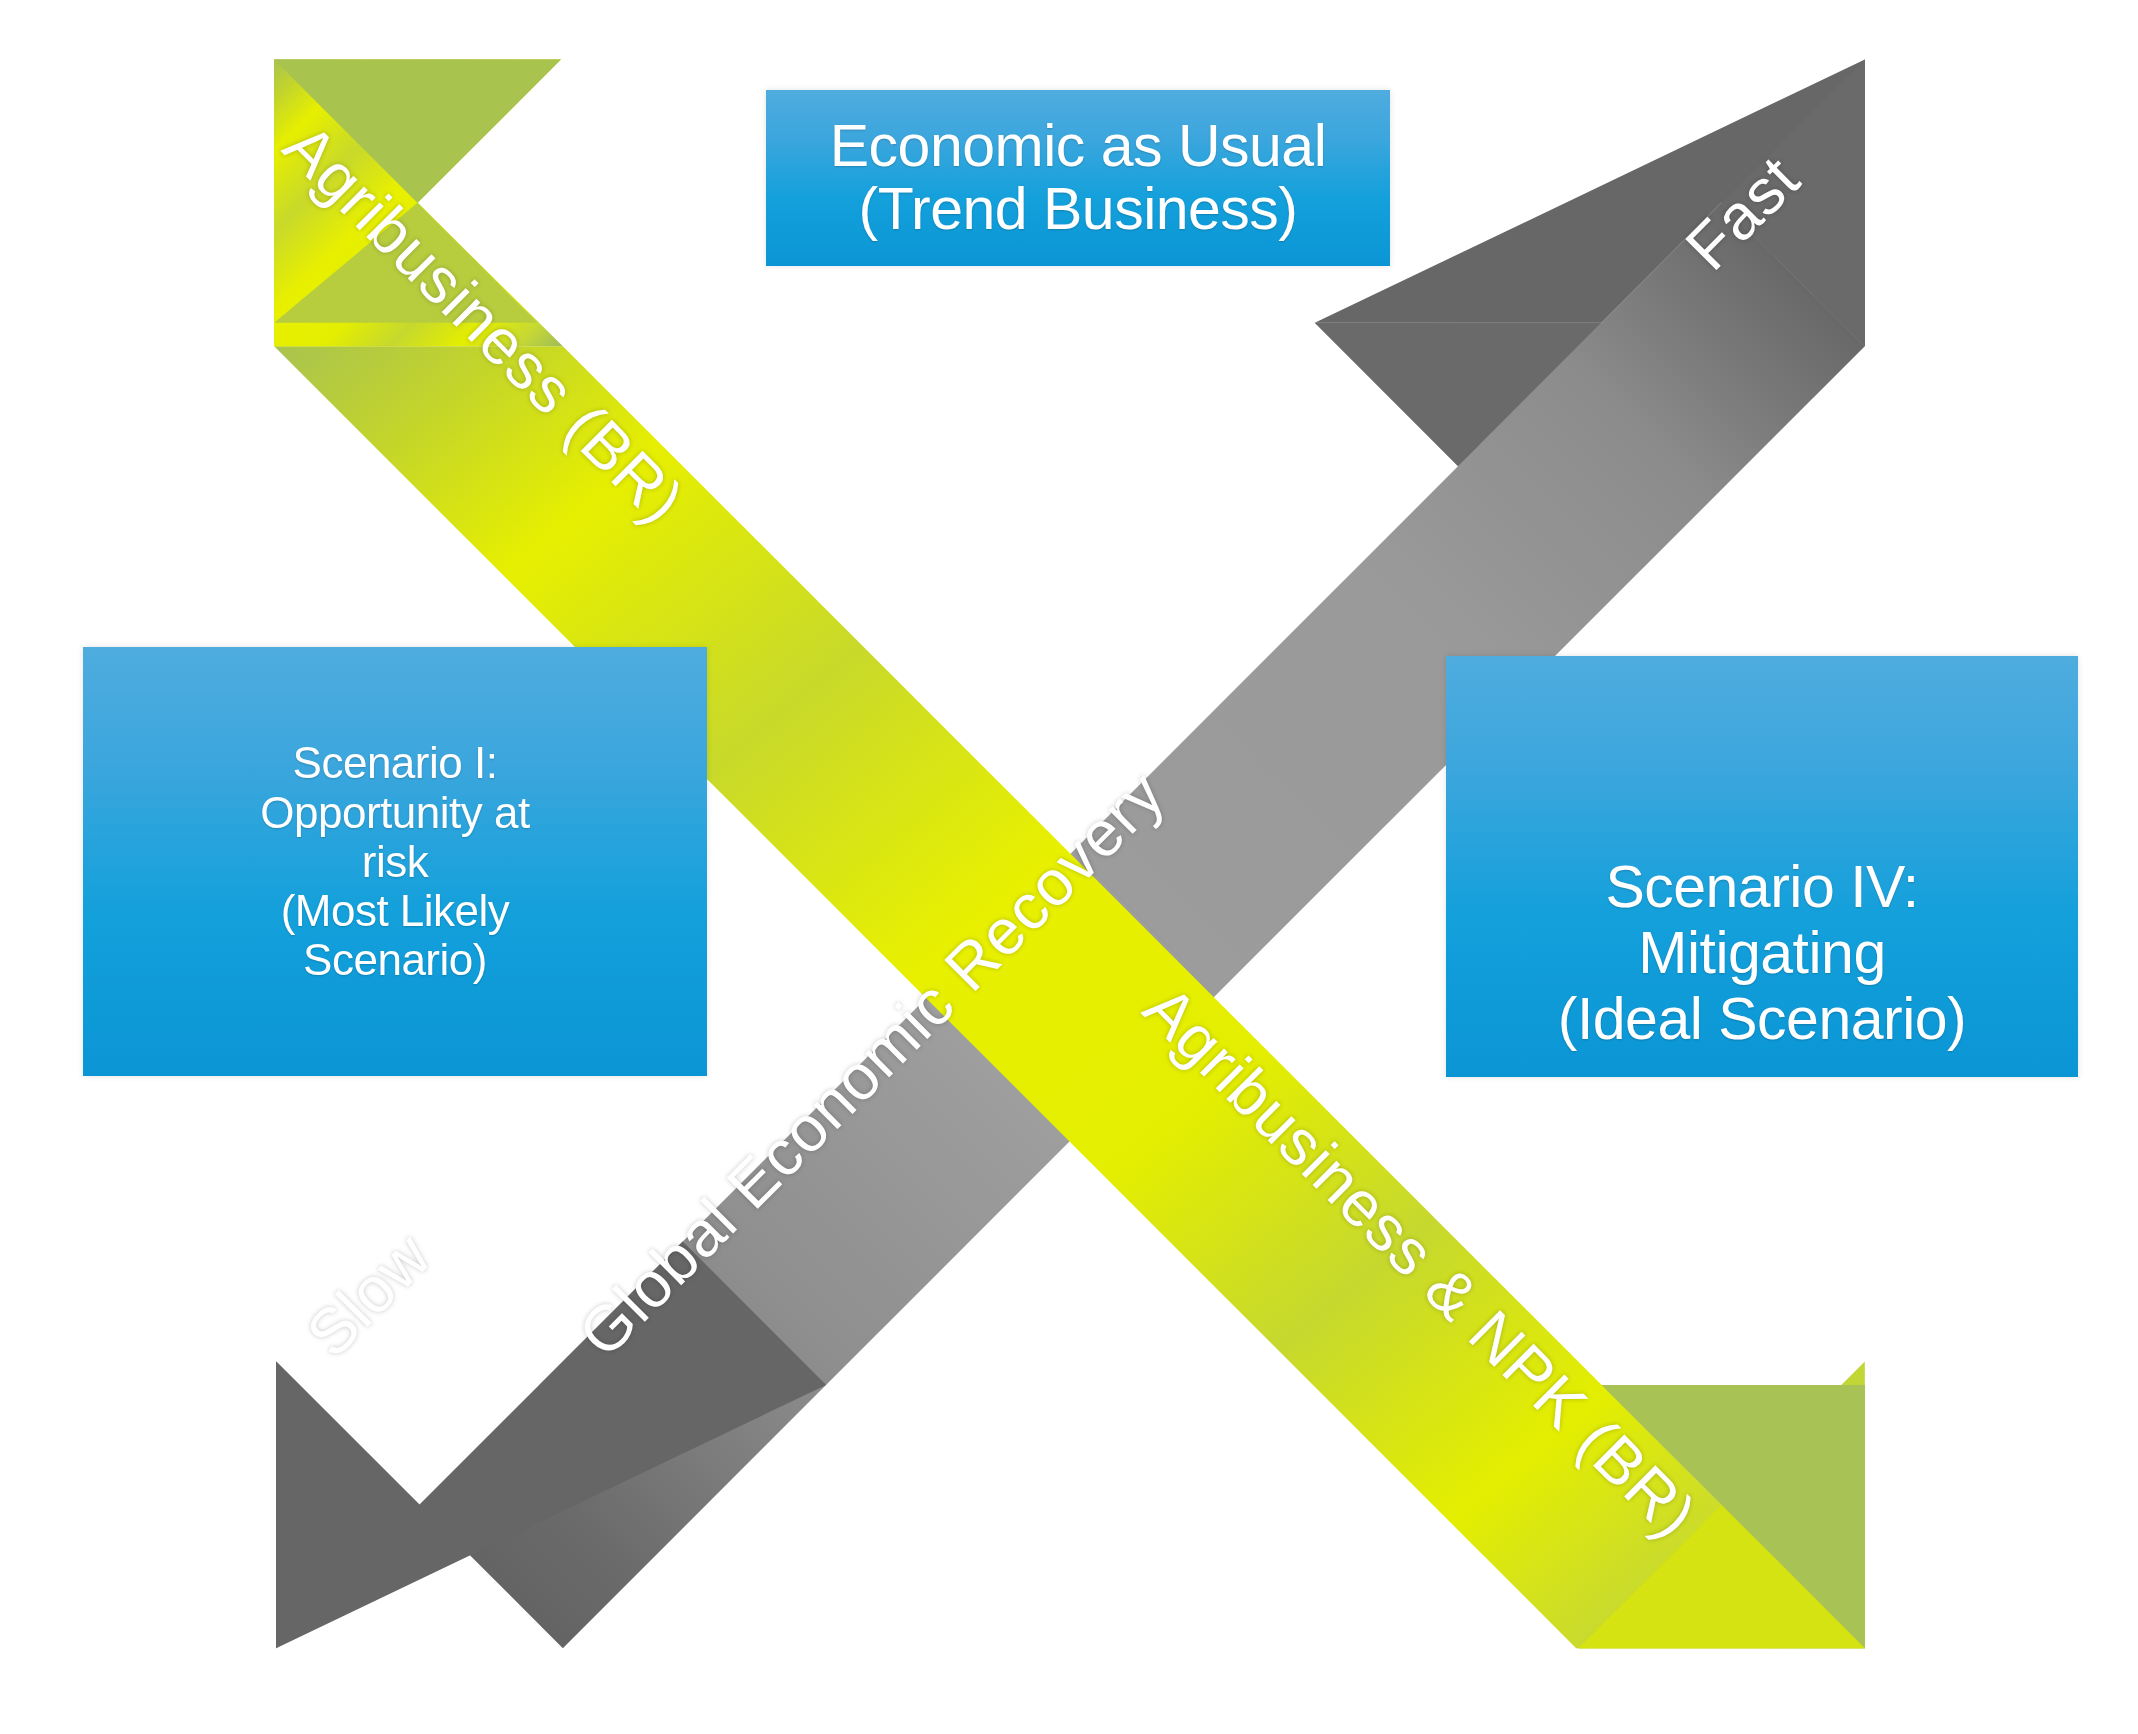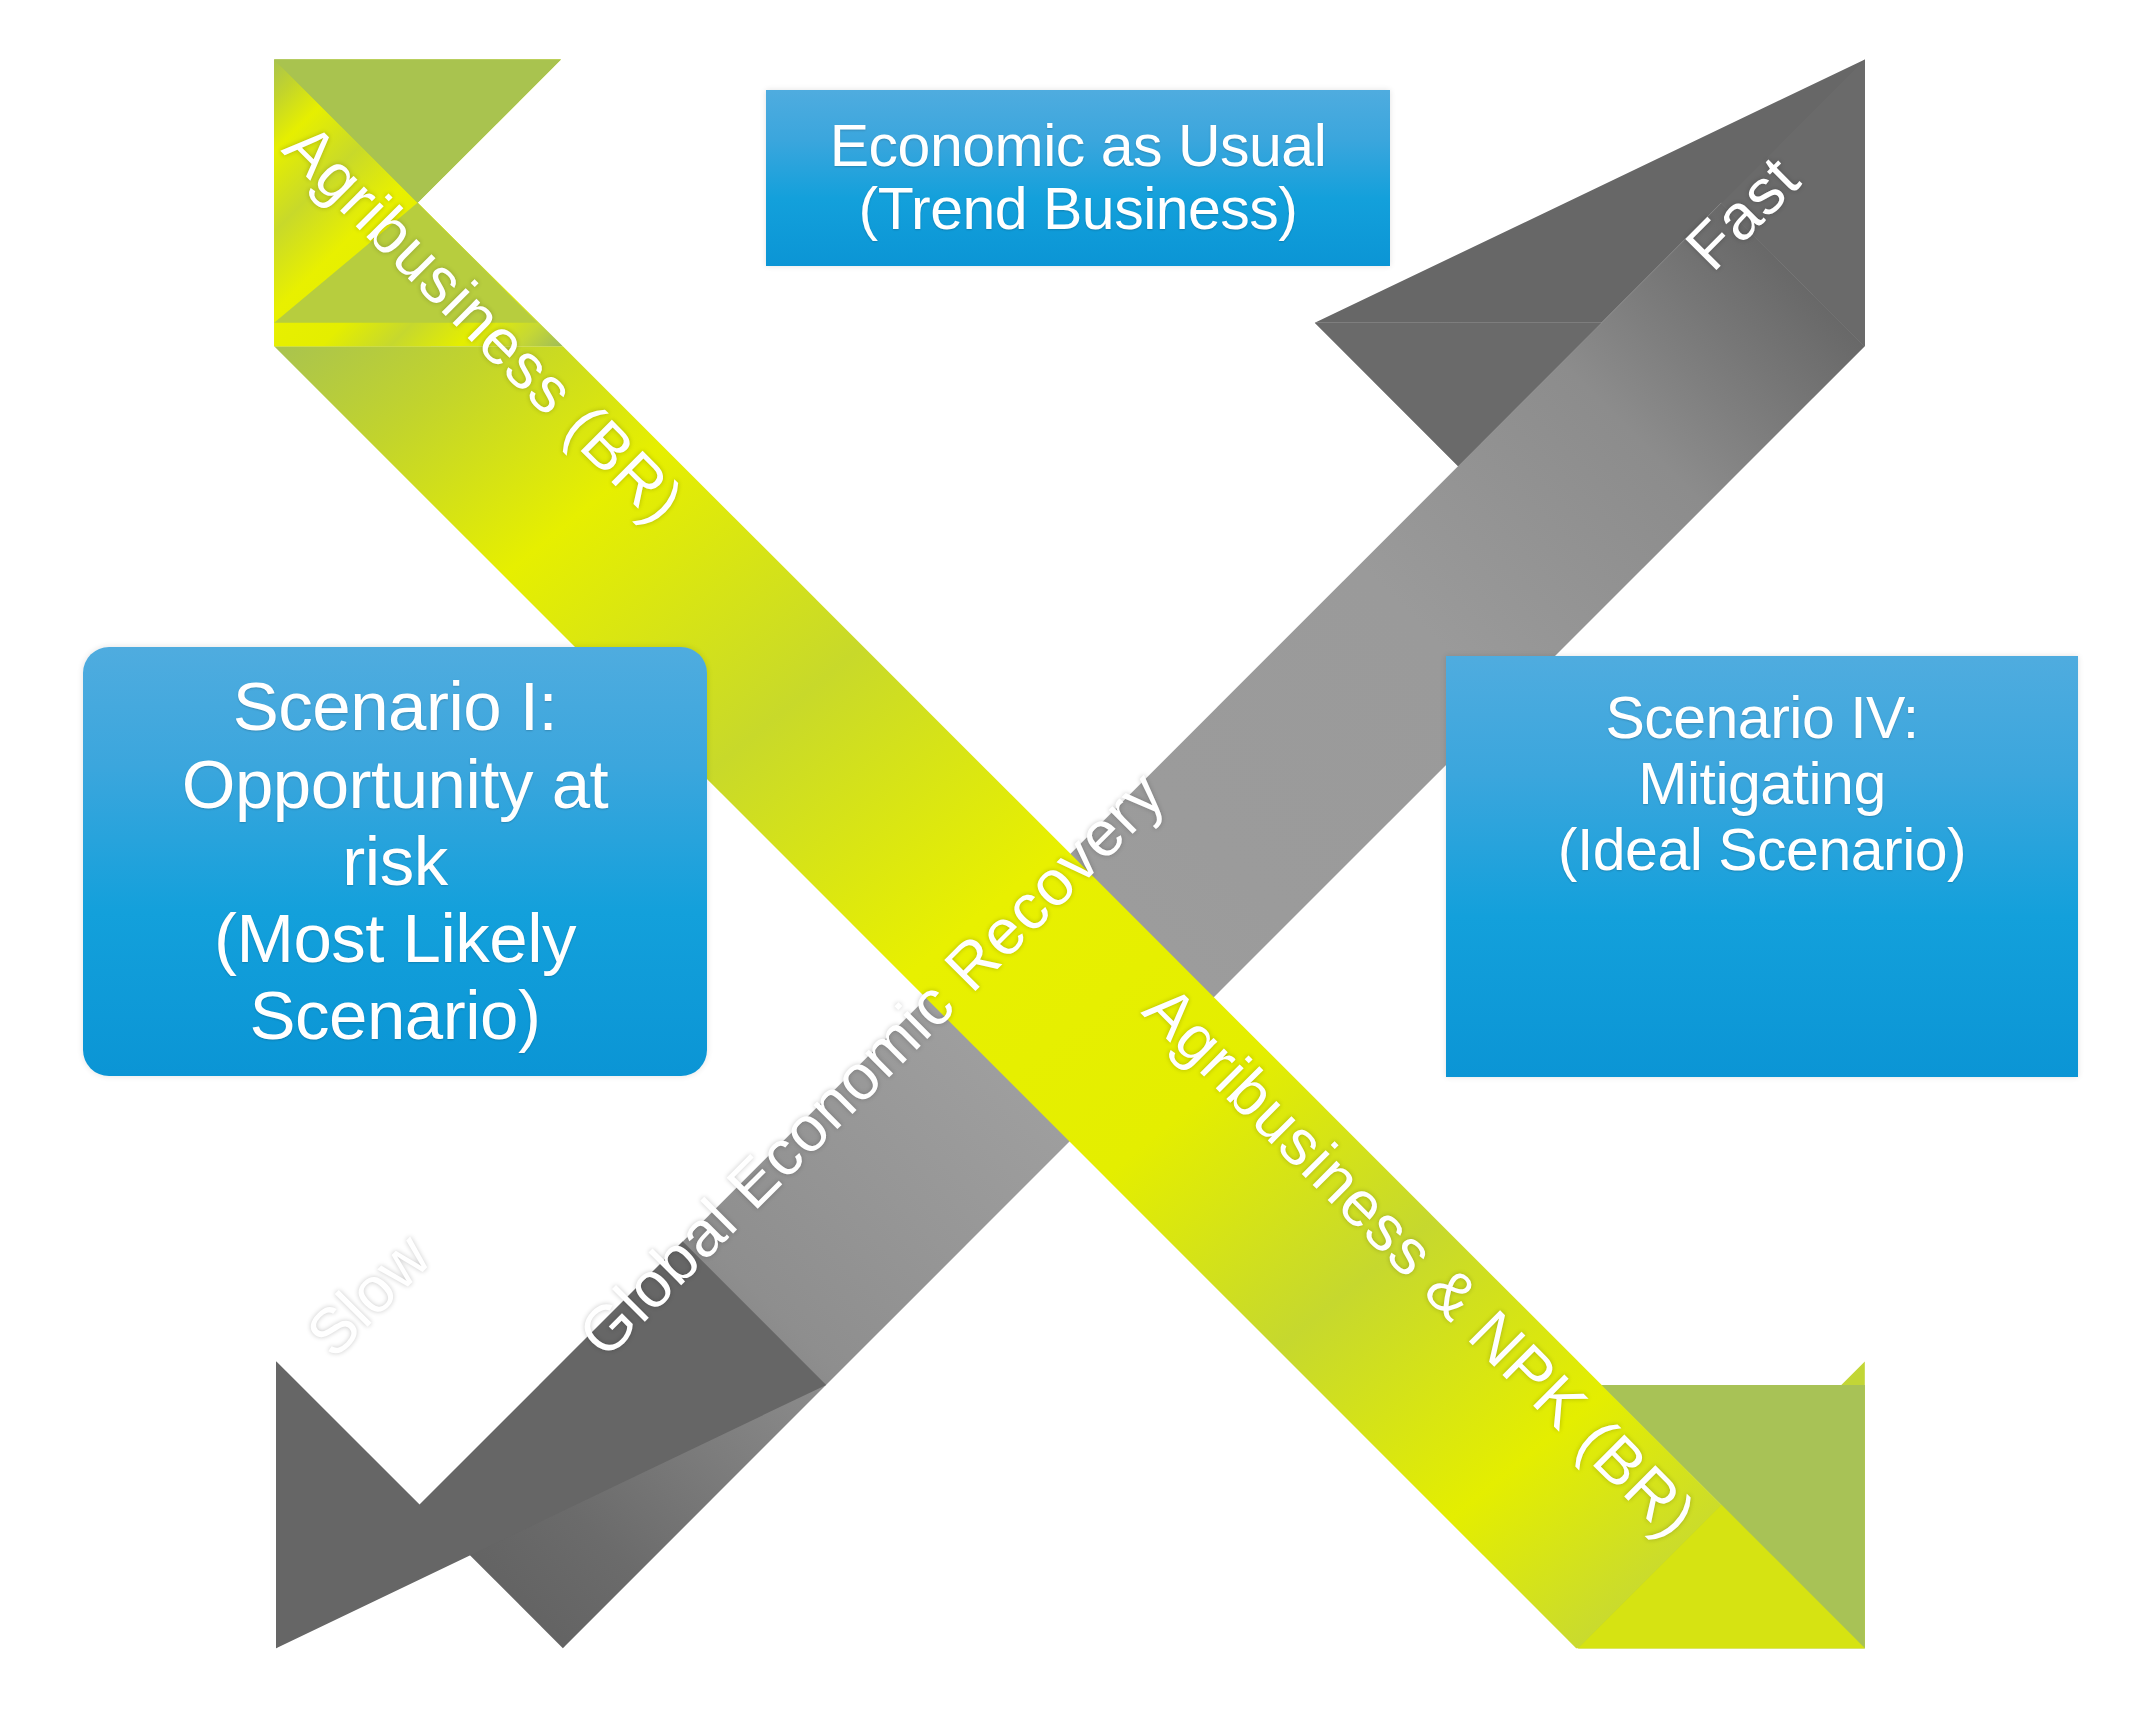--- a/index.html
+++ b/index.html
@@ -53,32 +53,31 @@
     width: 624px; height: 176px;
     font-size: 59px;
     line-height: 1.0;
   }
   #box-north .line { margin: 2px 0; }
 
   
   #box-west {
     left: 83px;  top: 647px;
     width: 624px; height: 429px;
-    font-size: 69px;
+    font-size: 44px;
     line-height: 1.12;
-    border-radius: 26px;
   }
 
   
   #box-east {
     left: 1446px; top: 656px;
     width: 632px; height: 421px;
     font-size: 59px;
     line-height: 1.12;
-    justify-content: flex-start;
+    justify-content: flex-end;
     padding: 29px 0 25px 0;
   }
 
   
   #box-south {
     left: 766px; top: 1358px;
     width: 624px; height: 254px;
     font-size: 59px;
     line-height: 1.08;
   }

